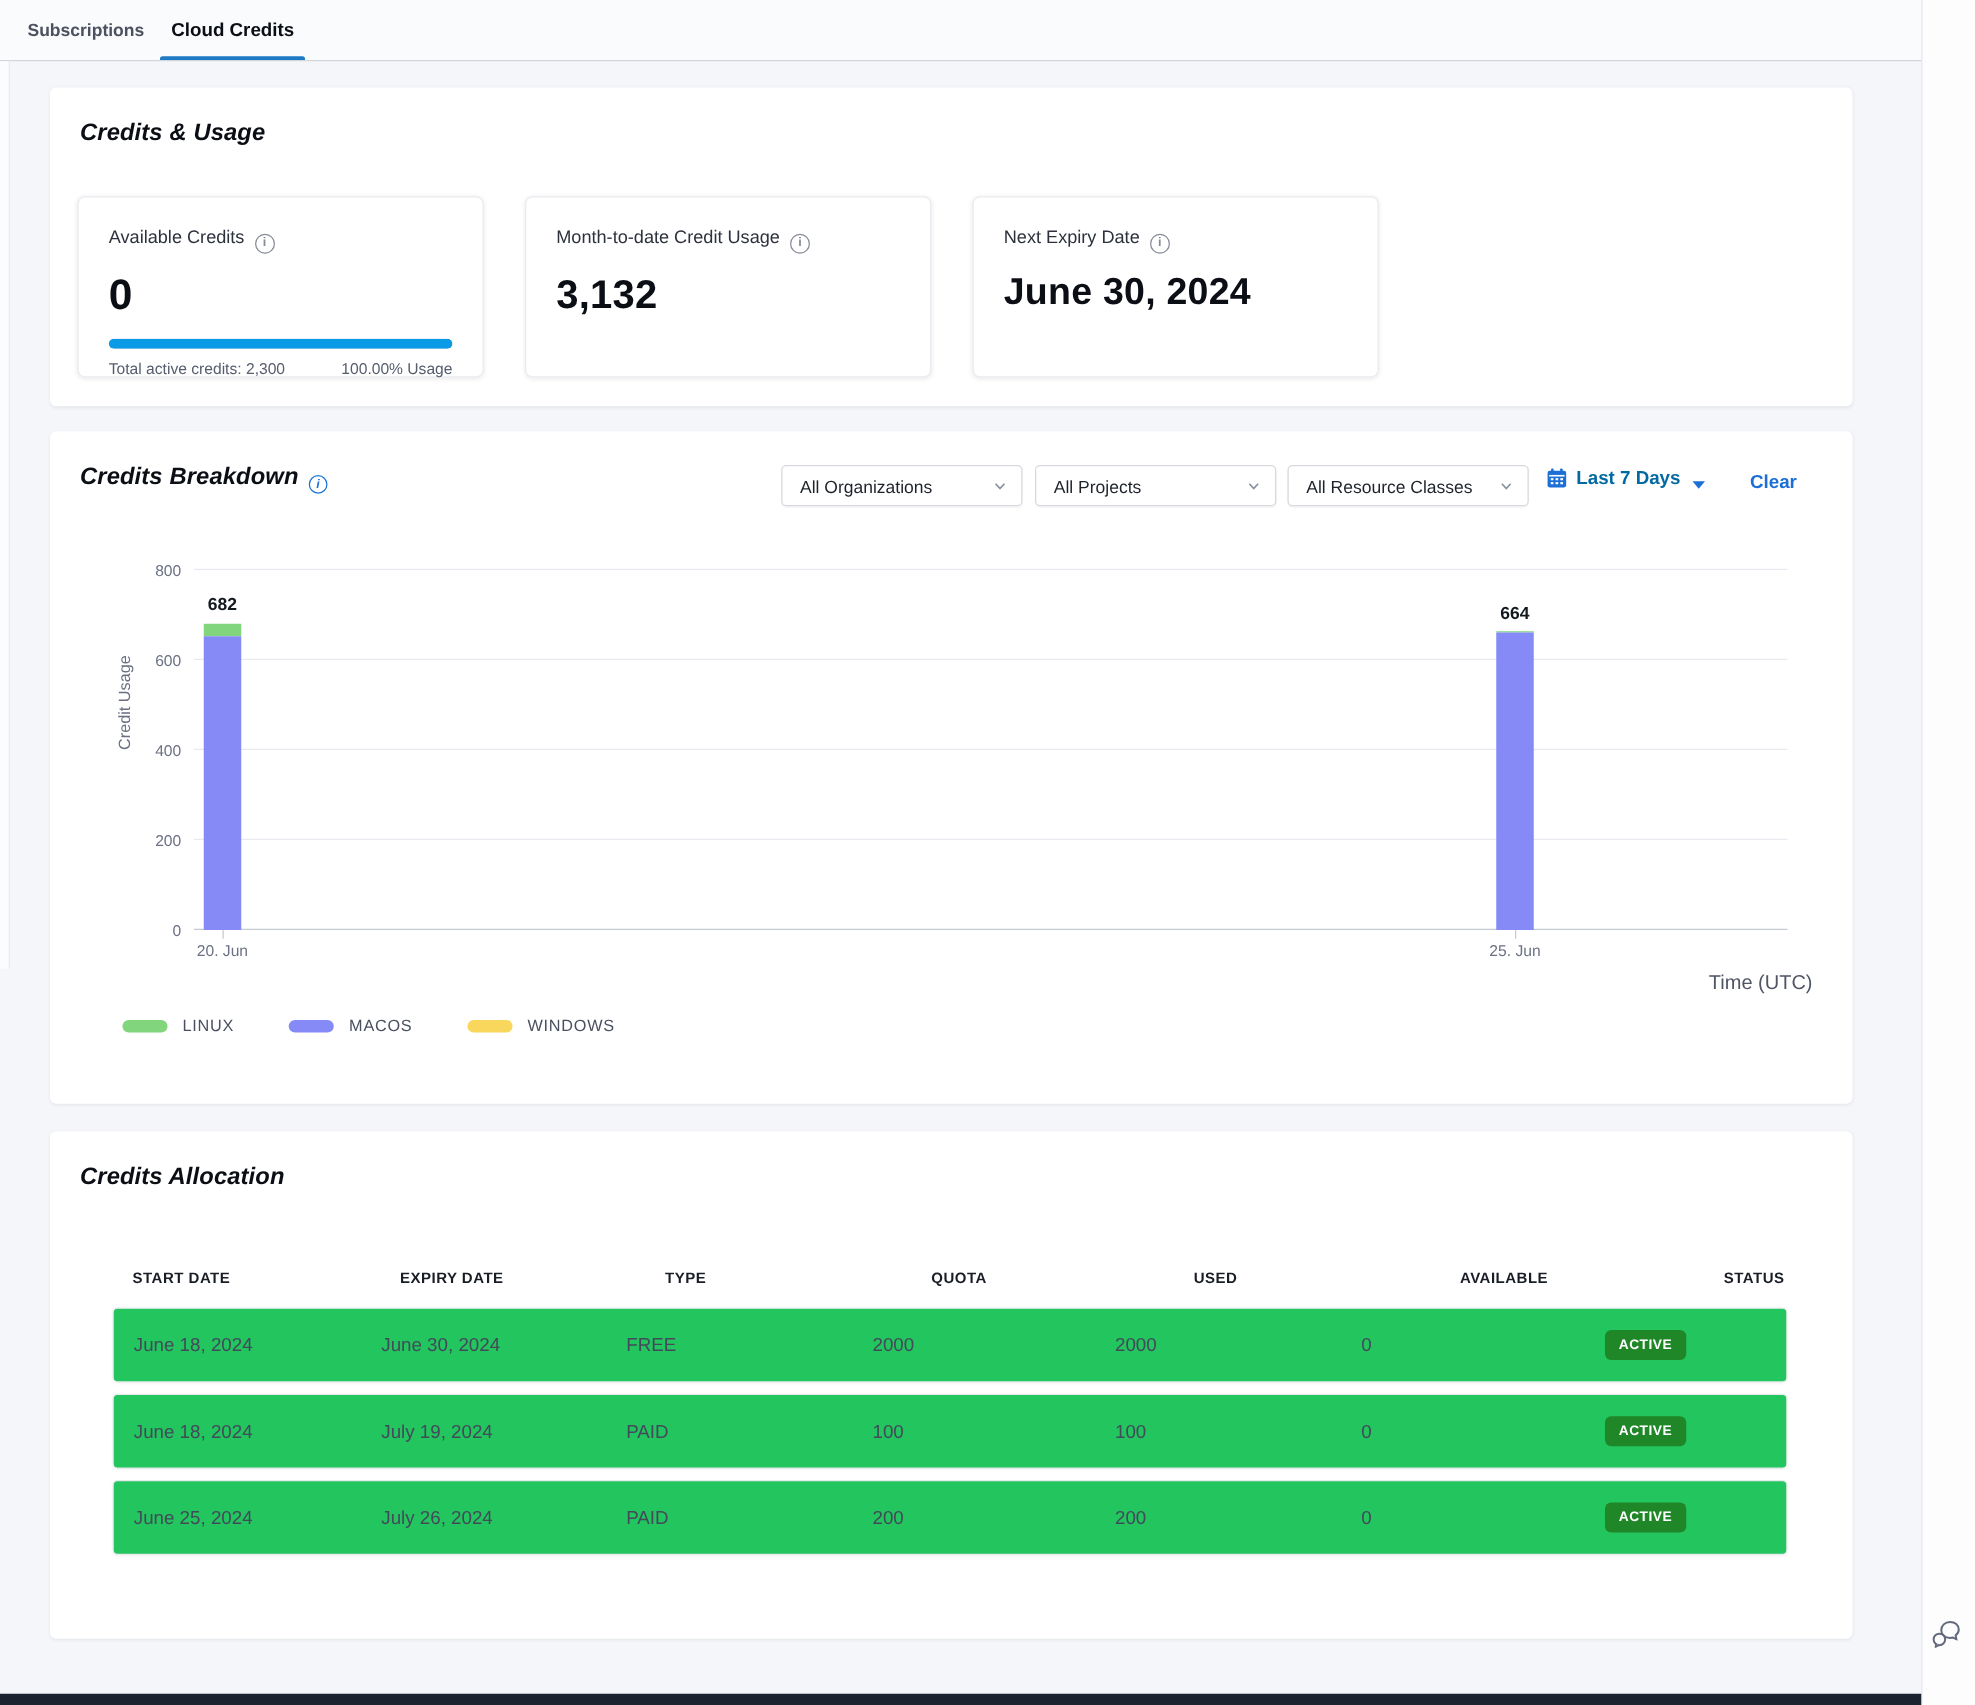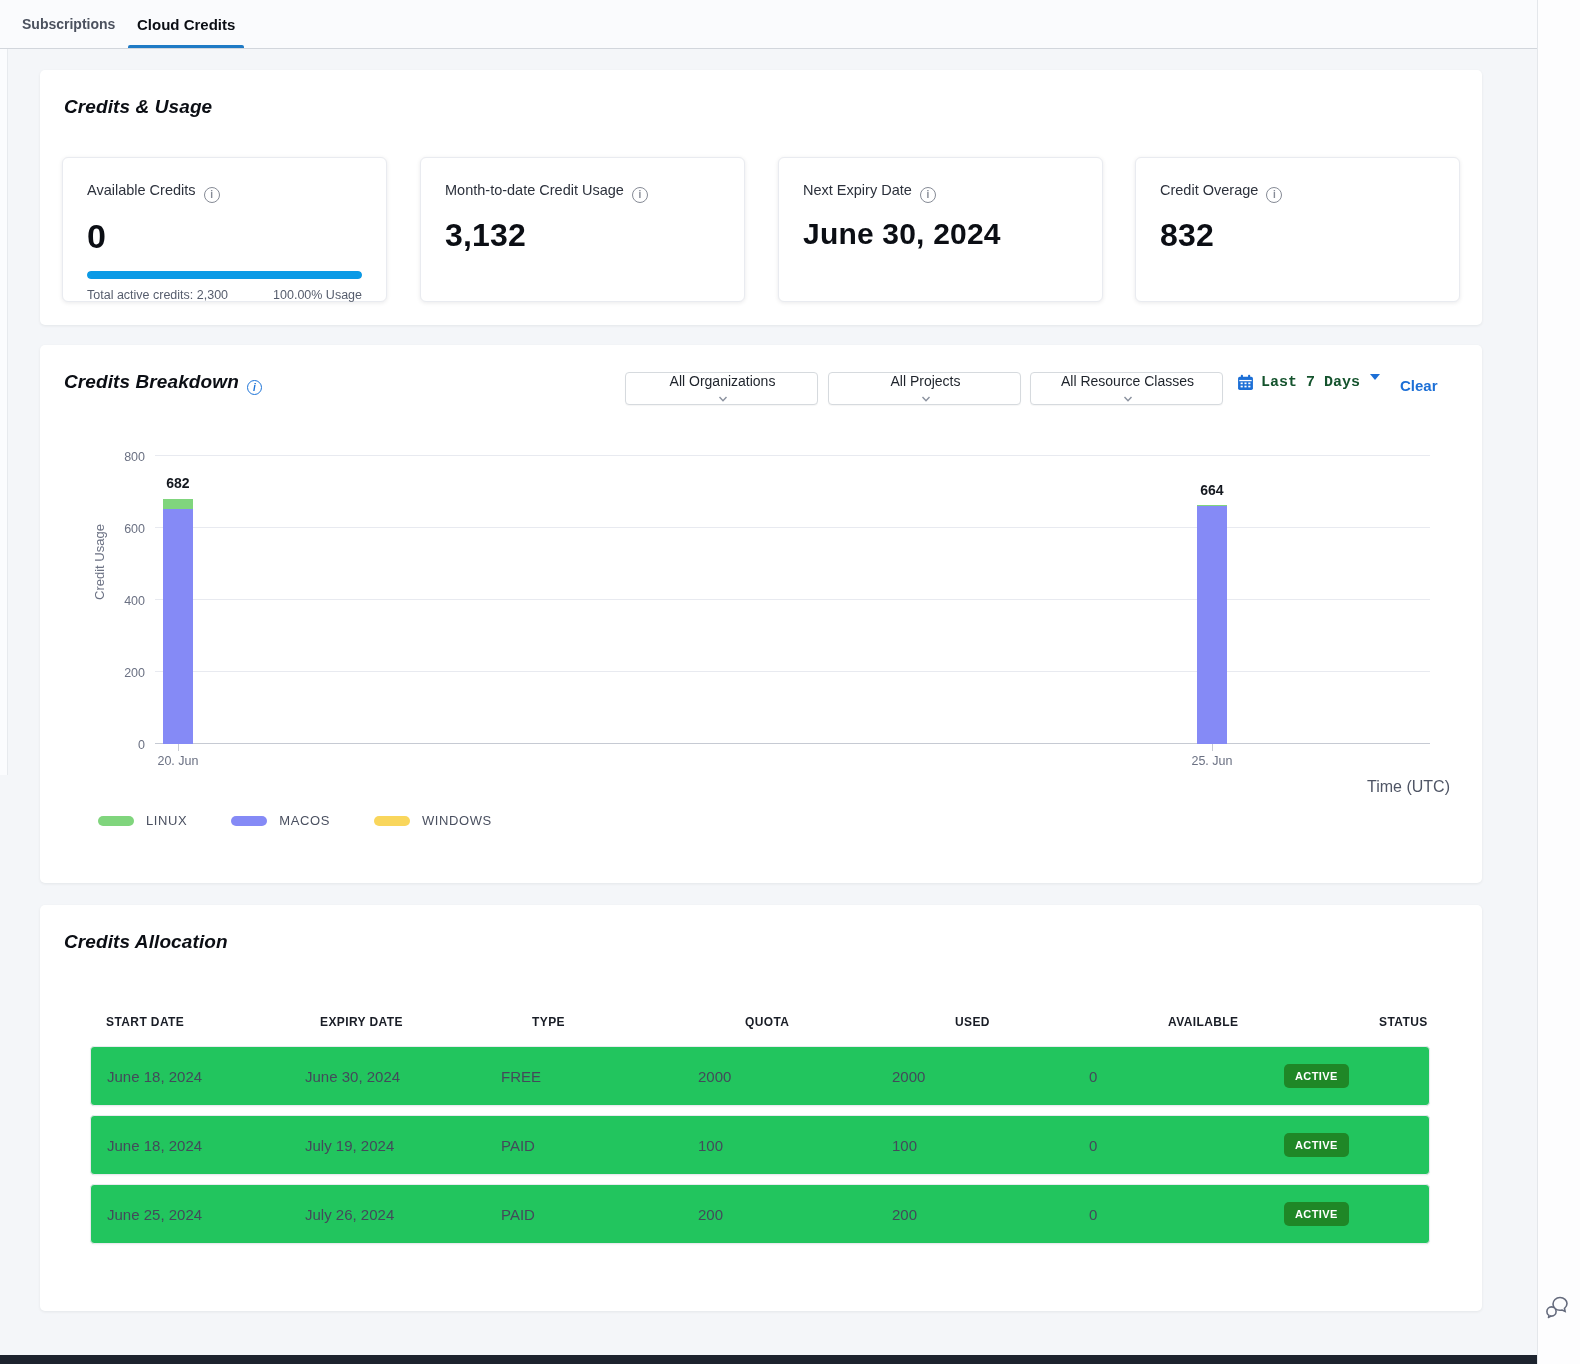--- a/index.html
+++ b/index.html
@@ -28,23 +28,23 @@
 
   
   .metric { position:absolute; top:87px; width:325px; height:145px; background:#fff; border:1px solid #e9ebf0; border-radius:6px; box-shadow:0 1px 4px rgba(20,25,35,.09); padding:24px; }
   .m-label { font-size:14.5px; color:#2c313c; }
   .m-value { margin-top:14px; font-size:32px; font-weight:bold; color:#0b0e14; letter-spacing:.2px; }
   .m-progress { margin-top:15px; height:8px; border-radius:4px; background:#e3e6eb; overflow:hidden; }
   .m-progress .fill { height:100%; background:#0a9ae6; border-radius:4px; }
   .m-foot { margin-top:9px; display:flex; justify-content:space-between; font-size:12.5px; color:#565d6d; }
 
   
-  .filter-select { position:absolute; top:27px; width:193px; height:33px; background:#fff; border:1px solid #d6dade; border-radius:4px; display:flex; align-items:center; justify-content:space-between; padding:0 12px 0 14px; font-size:14px; color:#1e232b; cursor:pointer; box-shadow:0 1px 1px rgba(20,25,35,.04);flex-direction:column; }
+  .filter-select { position:absolute; top:27px; width:193px; height:33px; background:#fff; border:1px solid #d6dade; border-radius:4px; display:flex; align-items:center; justify-content:space-between; padding:0 12px 0 14px; font-size:14px; color:#1e232b; cursor:pointer; box-shadow:0 1px 1px rgba(20,25,35,.04); }
   .chev { width:10px; height:10px; flex:none; }
-  .date-btn { position:absolute; top:29px; left:1197px; display:flex; align-items:flex-start; gap:7px; color:#14532d; font-size:15px; font-weight:bold; cursor:pointer;font-family:Liberation Mono, monospace; }
+  .date-btn { position:absolute; top:29px; left:1197px; display:flex; align-items:flex-end; gap:7px; color:#0369a1; font-size:15px; font-weight:bold; cursor:pointer; }
   .caret-down { width:0; height:0; border-left:5px solid transparent; border-right:5px solid transparent; border-top:6px solid #1c6fd6; margin-left:3px; }
   .clear-btn { position:absolute; top:32px; left:1360px; color:#1c6fd6; font-size:15px; font-weight:bold; cursor:pointer; }
 
   
   .y-title { position:absolute; left:52px; top:115px; height:140px; writing-mode:vertical-rl; transform:rotate(180deg); font-size:13px; color:#6b7183; }
   .plot { position:absolute; left:115px; top:111px; width:1275px; height:288px; }
   .gridline { position:absolute; left:0; right:0; height:1px; background:#e8eaf0; }
   .gridline.axisline { background:#c6cad3; }
   .ytick { position:absolute; left:-46px; width:36px; text-align:right; font-size:12.5px; color:#6b7183; }
   .bar { position:absolute; bottom:0; width:30px; display:flex; flex-direction:column-reverse; cursor:pointer; }
@@ -99,24 +99,20 @@
   <div class="metric" style="left:380px">
     <div class="m-label"><span>Month-to-date Credit Usage</span><span class="info-icon">i</span></div>
     <div class="m-value">3,132</div>
   </div>
 
   <div class="metric" style="left:738px">
     <div class="m-label"><span>Next Expiry Date</span><span class="info-icon">i</span></div>
     <div class="m-value" style="font-size:30px">June 30, 2024</div>
   </div>
 
-  <div class="metric" style="left:1095px">
-    <div class="m-label"><span>Credit Overage</span><span class="info-icon">i</span></div>
-    <div class="m-value">832</div>
-  </div>
 </section>
 
 <section class="card card-breakdown">
   <h2 class="section-title">
     <span>Credits Breakdown</span><span class="info-icon blue">i</span>
   </h2>
 
   <div class="filter-select" style="left:585px">
     <span>All Organizations</span>
     <svg class="chev" viewBox="0 0 10 10">

